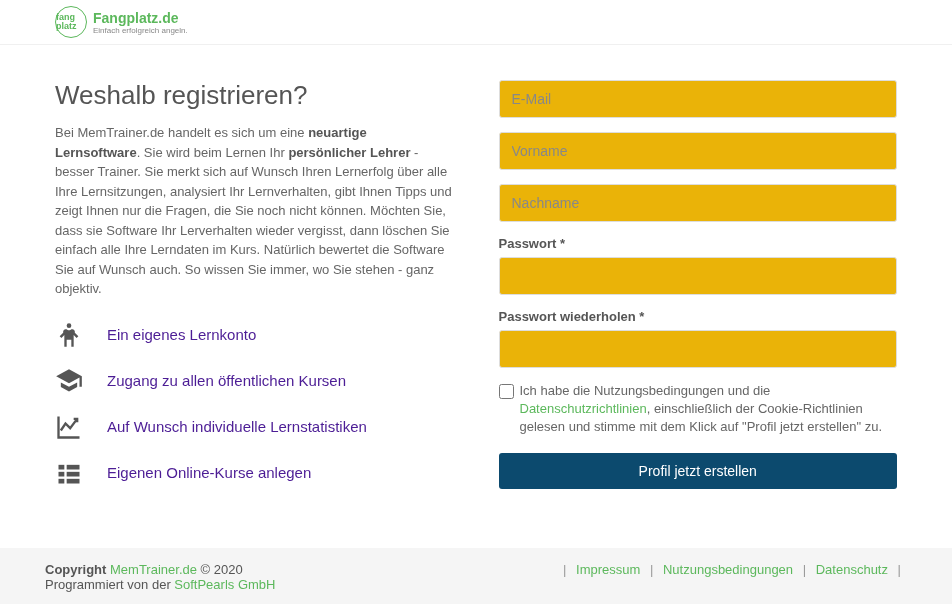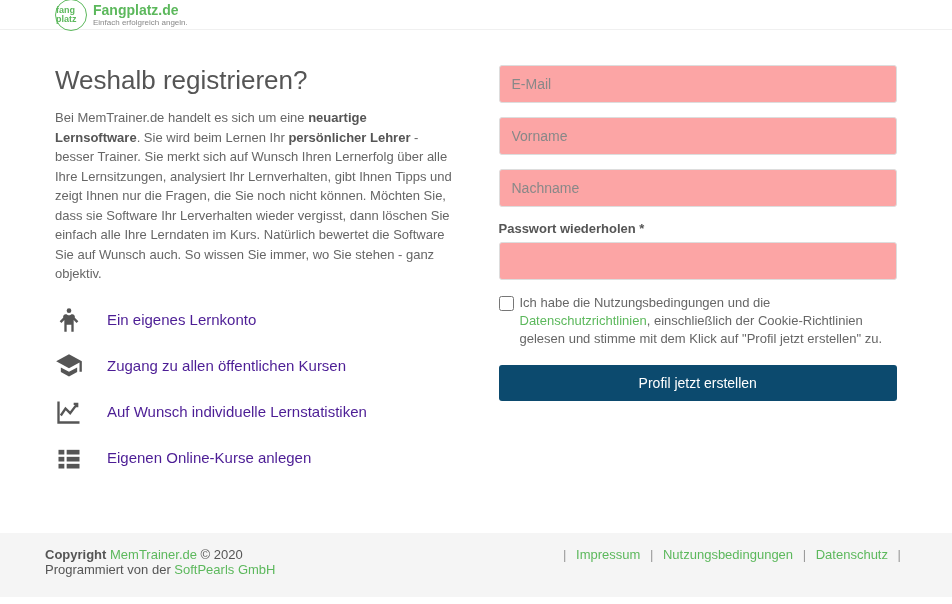--- a/index.html
+++ b/index.html
@@ -1,32 +1,32 @@
 <!DOCTYPE html>
 <html><head>
 <meta charset="utf-8">
 <style>
 * { box-sizing: border-box; margin: 0; padding: 0; }
 body { font-family: "Segoe UI", Arial, sans-serif; background: #fff; color: #333; width: 952px; }
-.header { display: flex; align-items: center; padding: 8px 55px; height: 30px; border-bottom: 1px solid #f0f0f0; }
+.header { display: flex; align-items: center; padding: 8px 55px; height: 45px; border-bottom: 1px solid #f0f0f0; }
 .logo { display: flex; align-items: center; gap: 6px; }
 .logo-circle { width: 32px; height: 32px; border: 1px solid #5cb85c; border-radius: 50%; display: flex; align-items: center; justify-content: center; font-size: 9px; font-weight: bold; color: #5cb85c; line-height: 1; }
 .logo-text { display: flex; flex-direction: column; }
 .logo-name { font-size: 14px; font-weight: bold; color: #5cb85c; }
 .logo-tag { font-size: 8px; color: #888; }
 .content { display: flex; padding: 35px 55px 40px; gap: 45px; min-height: 503px; }
 .col { flex: 1; }
 h2 { font-size: 26px; font-weight: 300; color: #555; margin-bottom: 12px; }
 .intro { font-size: 13px; color: #666; line-height: 1.5; margin-bottom: 22px; }
 .intro strong { font-weight: 700; color: #555; }
 .feature { display: flex; align-items: center; gap: 24px; margin-bottom: 18px; }
 .feature-icon { width: 28px; height: 28px; color: #555; flex-shrink: 0; }
 .feature-label { font-size: 15px; color: #4c1d95; }
 .form-field { margin-bottom: 14px; }
-.form-input { width: 100%; padding: 10px 12px; font-size: 14px; border: 1px solid #ddd; border-radius: 3px; background: #fca5a5; color: #555; }
+.form-input { width: 100%; padding: 10px 12px; font-size: 14px; border: 1px solid #ddd; border-radius: 3px; background: #eab308; color: #555; }
 .form-input::placeholder { color: #888; }
 .form-label { font-size: 13px; font-weight: 700; color: #555; display: block; margin-bottom: 6px; margin-top: 6px; }
 .checkbox-row { display: flex; align-items: flex-start; gap: 6px; margin-top: 0; margin-bottom: 16px; }
 .checkbox-row input { width: 15px; height: 15px; margin-top: 2px; flex-shrink: 0; }
 .checkbox-row label { font-size: 13px; color: #666; line-height: 1.4; }
 .checkbox-row a { color: #5cb85c; text-decoration: none; }
 .submit-btn { width: 100%; padding: 10px; background: #0c4a6e; color: #fff; border: none; border-radius: 3px; font-size: 14px; cursor: pointer; }
 .footer { background: #f5f5f5; padding: 14px 45px 20px; font-size: 13px; color: #555; display: flex; justify-content: space-between; }
 .footer a { color: #5cb85c; text-decoration: none; }
 .footer .sep { color: #999; margin: 0 6px; }
@@ -88,20 +88,24 @@
     <div class="form-field">
       <input class="form-input" type="email" placeholder="E-Mail" style="">
     </div>
     <div class="form-field">
       <input class="form-input" type="text" placeholder="Vorname" style="">
     </div>
     <div class="form-field">
       <input class="form-input" type="text" placeholder="Nachname" style="">
     </div>
     <div class="form-field">
+      <label class="form-label">Passwort *</label>
+      <input class="form-input" type="password" style="">
+    </div>
+    <div class="form-field">
       <label class="form-label">Passwort wiederholen *</label>
       <input class="form-input" type="password" style="">
     </div>
     <div class="checkbox-row">
       <input type="checkbox" style="">
       <label>
         <span>Ich habe die Nutzungsbedingungen und die </span><a>Datenschutzrichtlinien</a><span>, einschließlich der Cookie-Richtlinien gelesen und stimme mit dem Klick auf "Profil jetzt erstellen" zu.</span>
       </label>
     </div>
     <button class="submit-btn">Profil jetzt erstellen</button>

